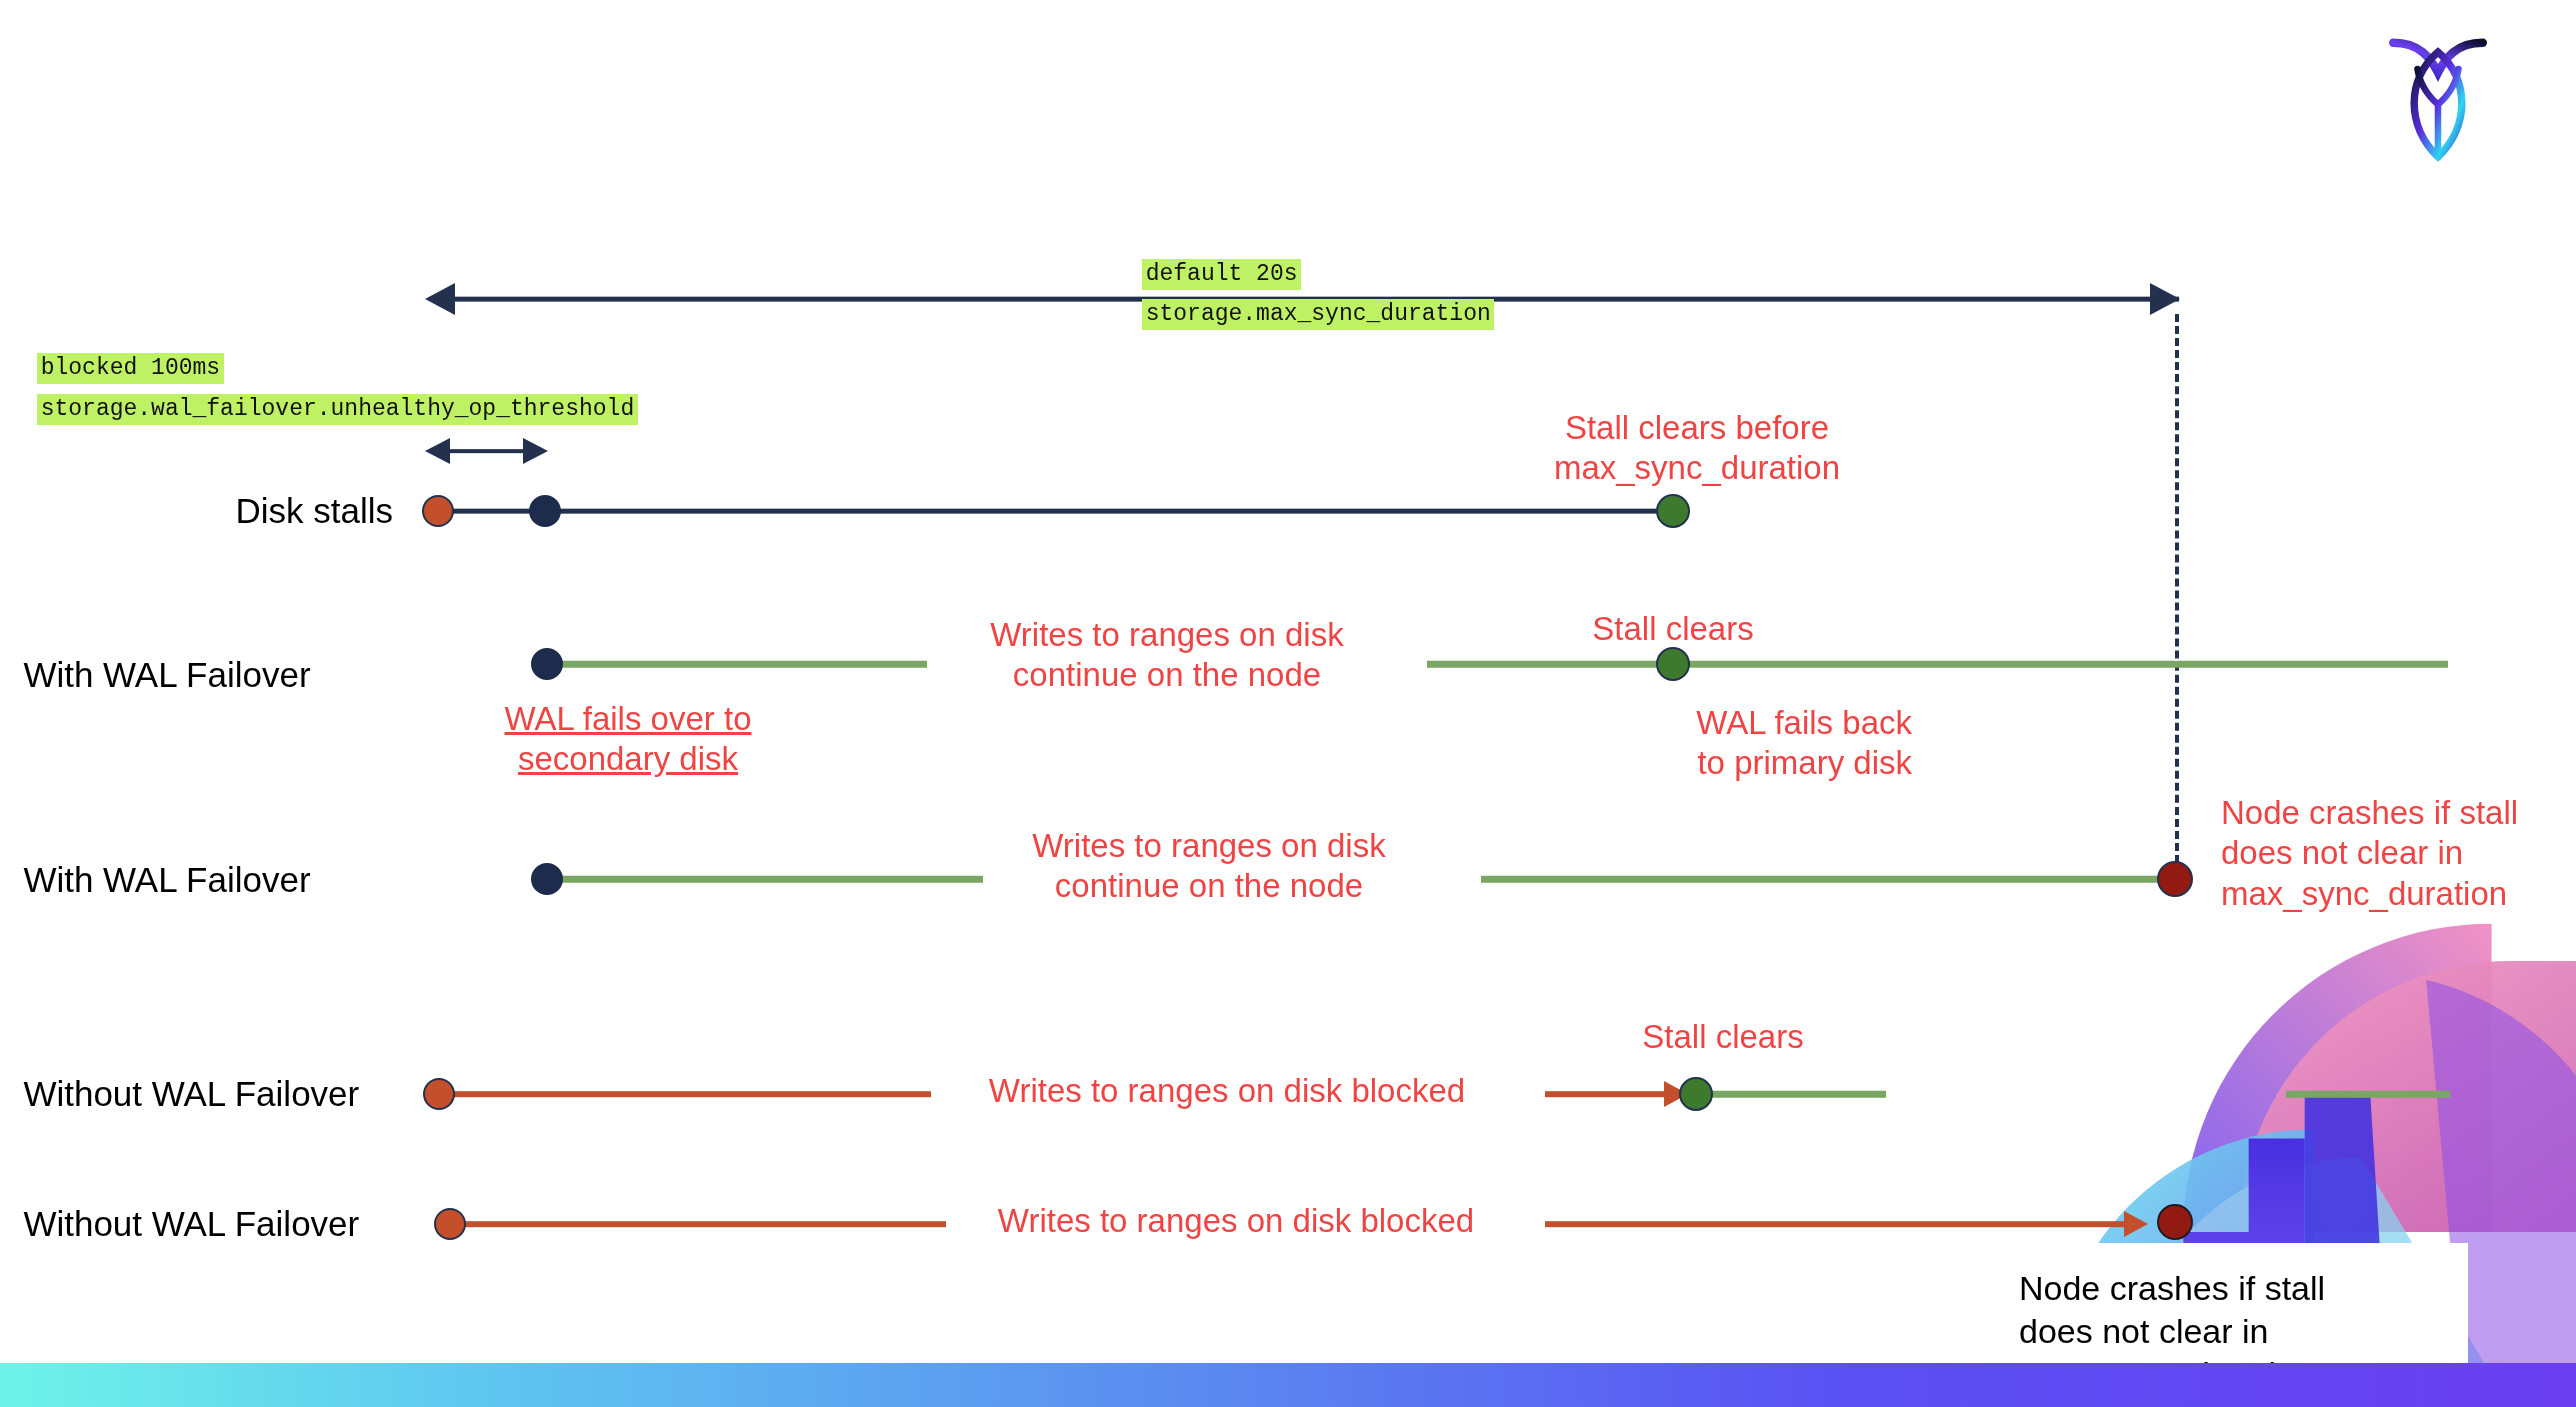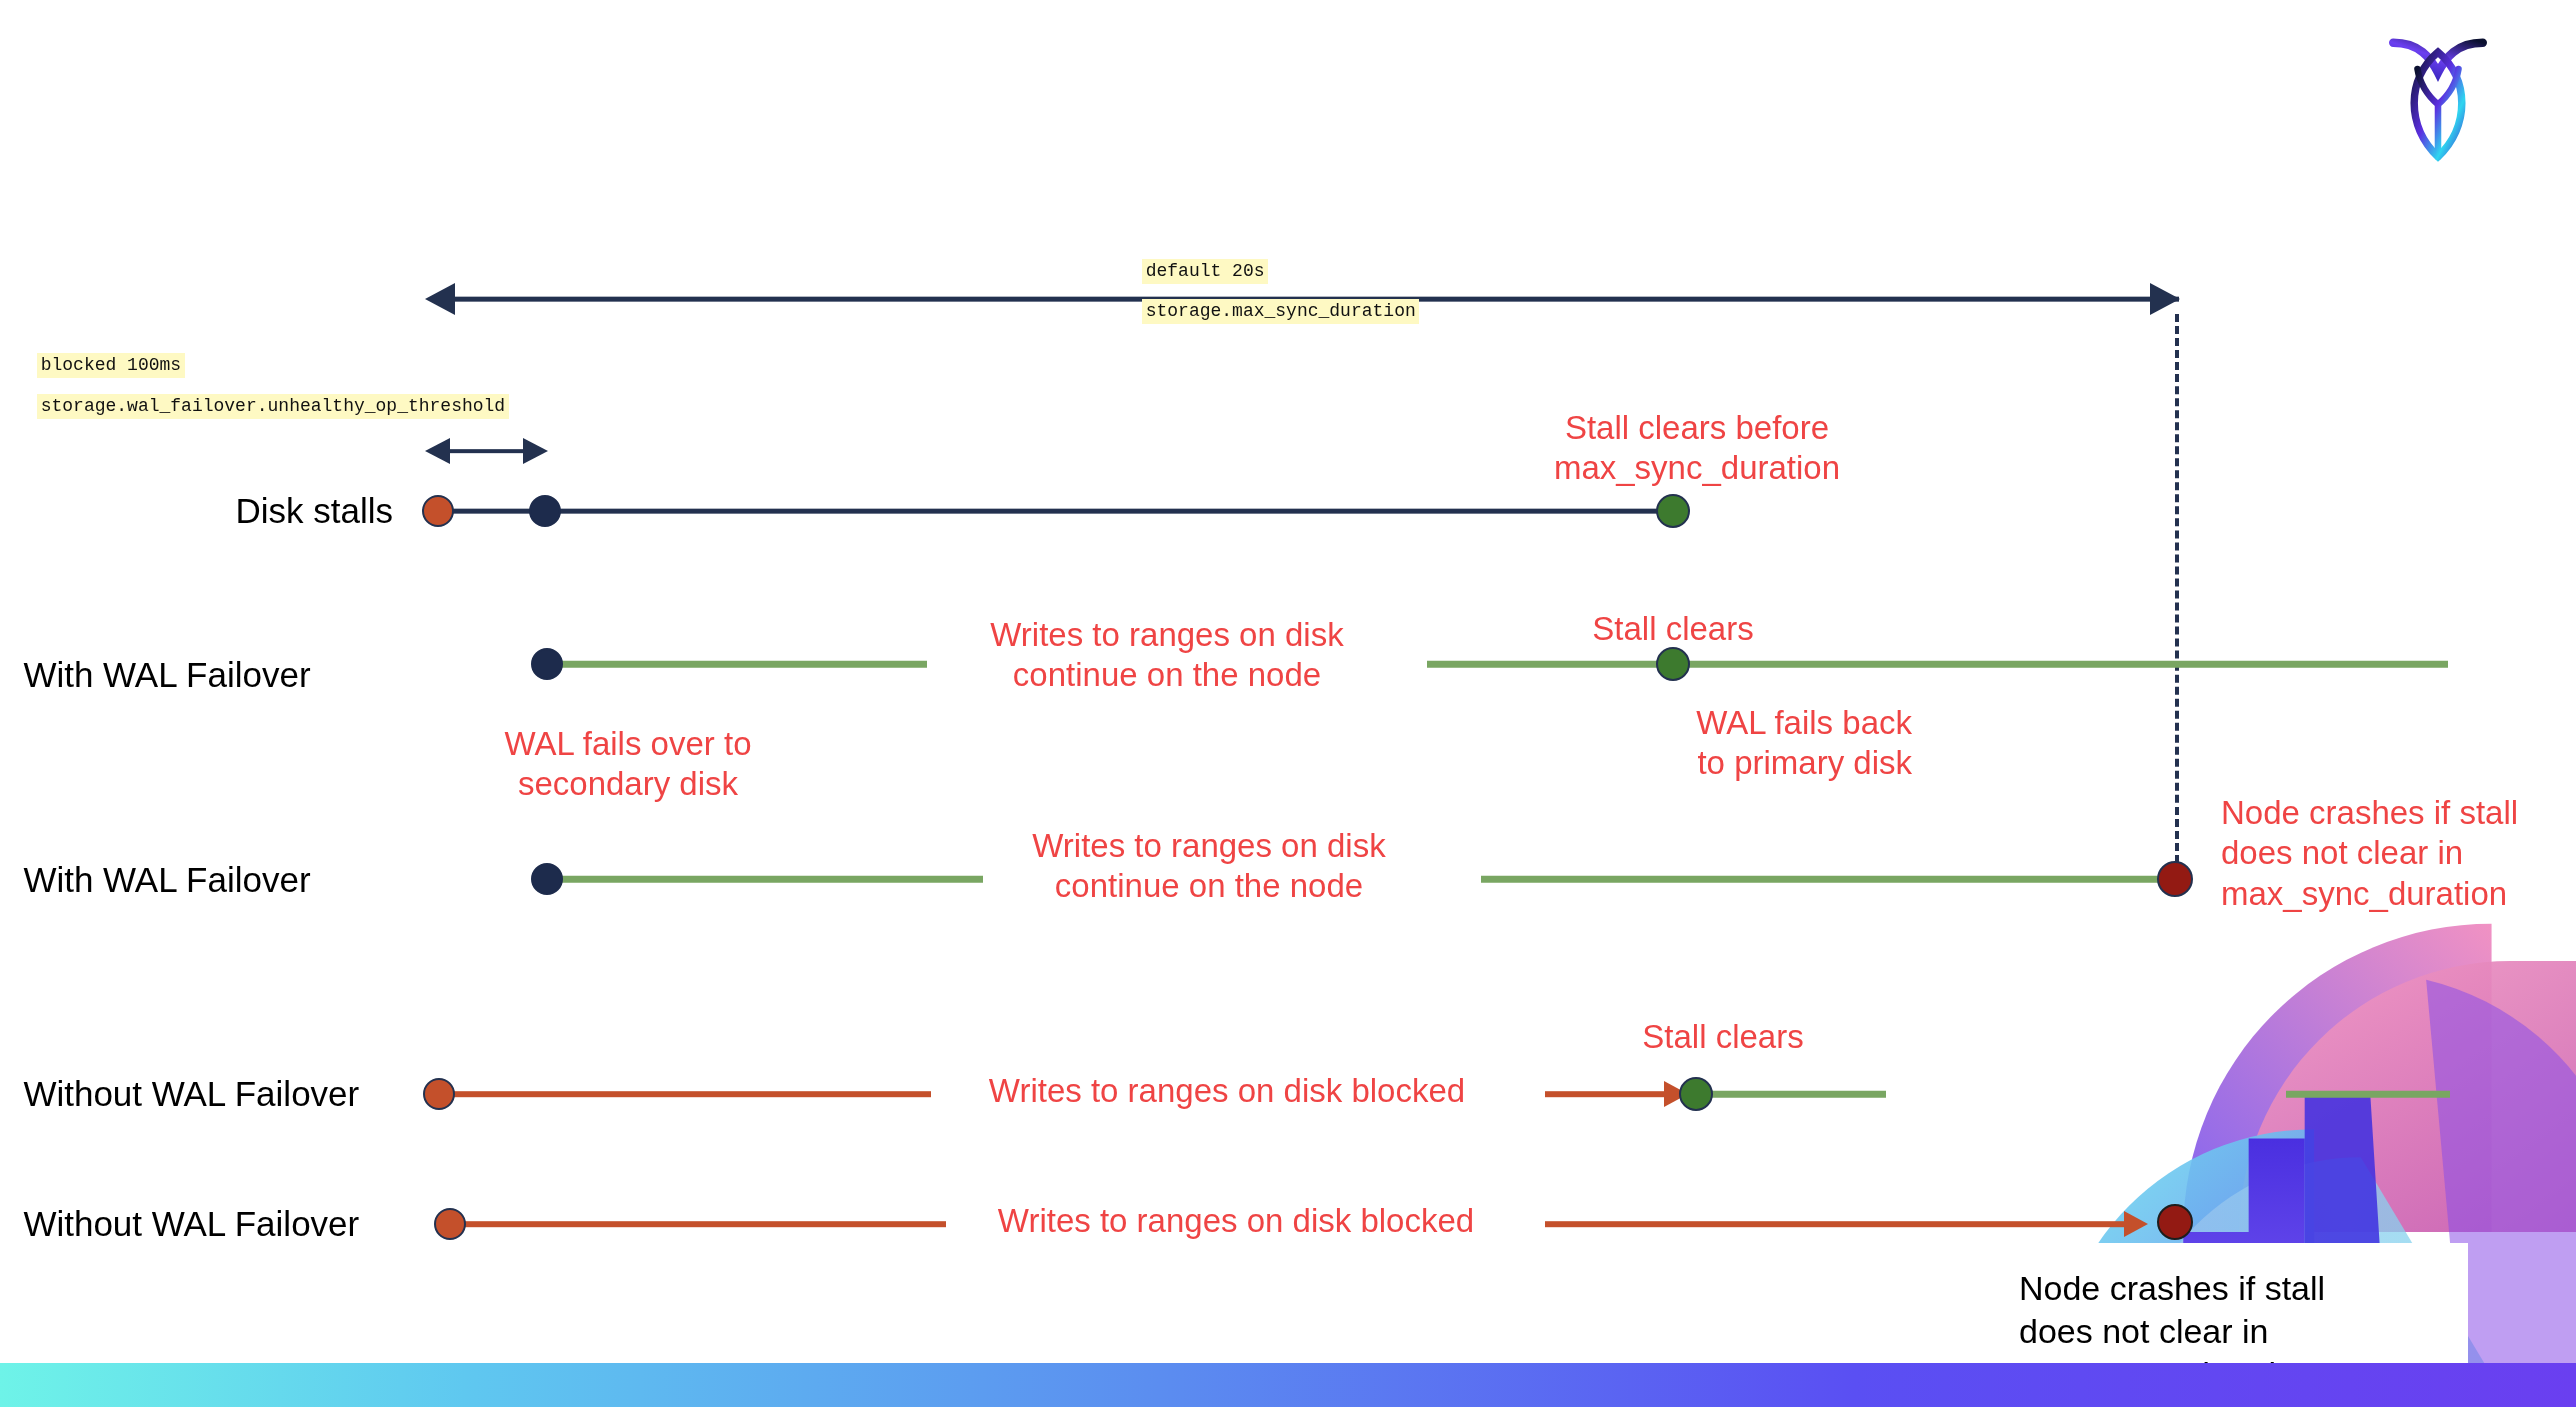--- a/index.html
+++ b/index.html
@@ -29,22 +29,22 @@
   
   .bottombar{
     position:absolute;left:0;bottom:0;width:2576px;height:45px;
     background:linear-gradient(90deg,#6ef3e8 0%,#5fc8f0 18%,#5b8df0 45%,#5a4ff3 72%,#6a3ff0 100%);
   }
 
   
   .code{
     position:absolute;
     font-family:"Liberation Mono", monospace;
-    font-size:18px;color:#111111;
-    background:#fef9c3;
+    font-size:23px;color:#111111;
+    background:#bef264;
     padding:0.9px 3.7px;white-space:nowrap;line-height:1.28;
   }
 
   
   .rowlabel{
     position:absolute;font-size:35px;color:#000000;white-space:nowrap;
     transform:translateY(-50%);
   }
   .rowlabel.right{transform:translate(-100%,-50%);}
 
@@ -173,21 +173,21 @@
   <div class="dot green" style="left:1673px;top:511px;width:34px;height:34px;"></div>
   <div class="note c" style="left:1697px;top:408px;width:486px;">Stall clears before
 max_sync_duration</div>
 
   <div class="rowlabel" style="left:23.4px;top:675px;">With WAL Failover</div>
   <div class="line greenline" style="left:546px;top:664px;width:381px;"></div>
   <div class="line greenline" style="left:1427px;top:664px;width:1021px;"></div>
   <div class="dot navy" style="left:547px;top:664px;width:32px;height:32px;"></div>
   <div class="dot green" style="left:1673px;top:664px;width:34px;height:34px;"></div>
 
-  <div class="note c" style="left:628px;top:724px;width:430px;">WAL fails over to
+  <div class="note c" style="left:628px;top:699px;width:430px;text-decoration:underline;">WAL fails over to
 secondary disk</div>
   <div class="note c" style="left:1167px;top:615px;width:486px;">Writes to ranges on disk
 continue on the node</div>
   <div class="note c" style="left:1673px;top:609px;width:393px;">Stall clears</div>
   <div class="note c" style="left:1697px;top:703px;width:430px;text-align:right;">WAL fails  back
 to primary disk</div>
 
   <div class="rowlabel" style="left:23.4px;top:880px;">With WAL Failover</div>
   <div class="line greenline" style="left:546px;top:879px;width:437px;"></div>
   <div class="line greenline" style="left:1481px;top:879px;width:694px;"></div>

